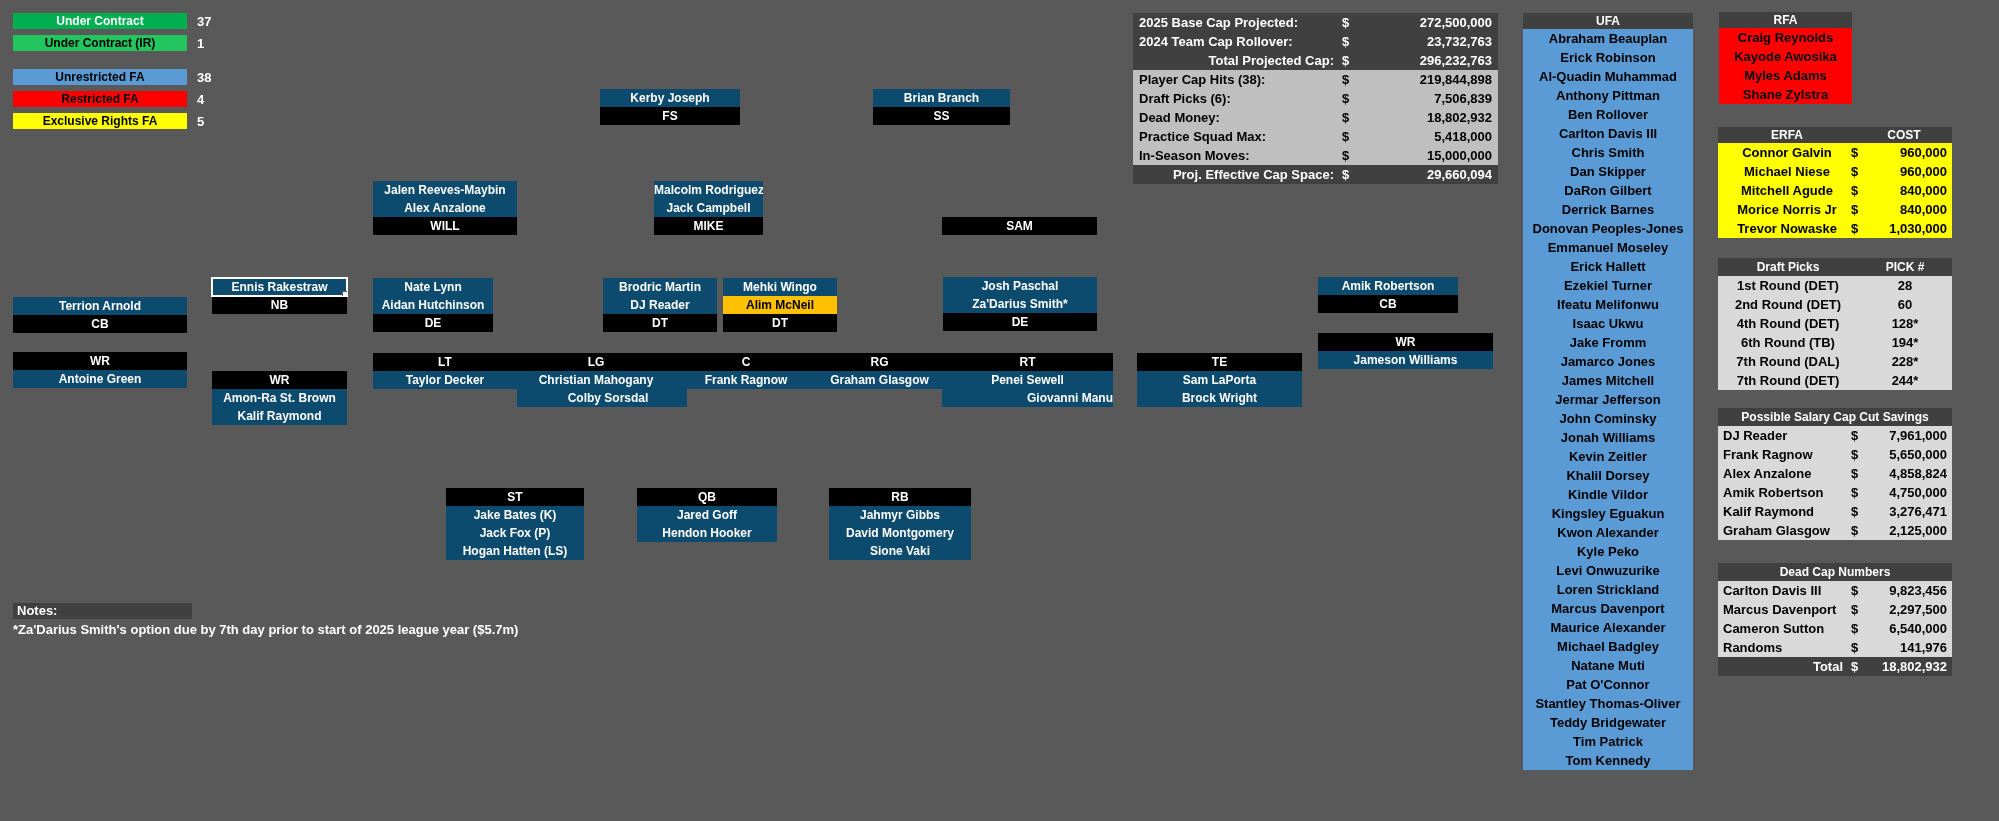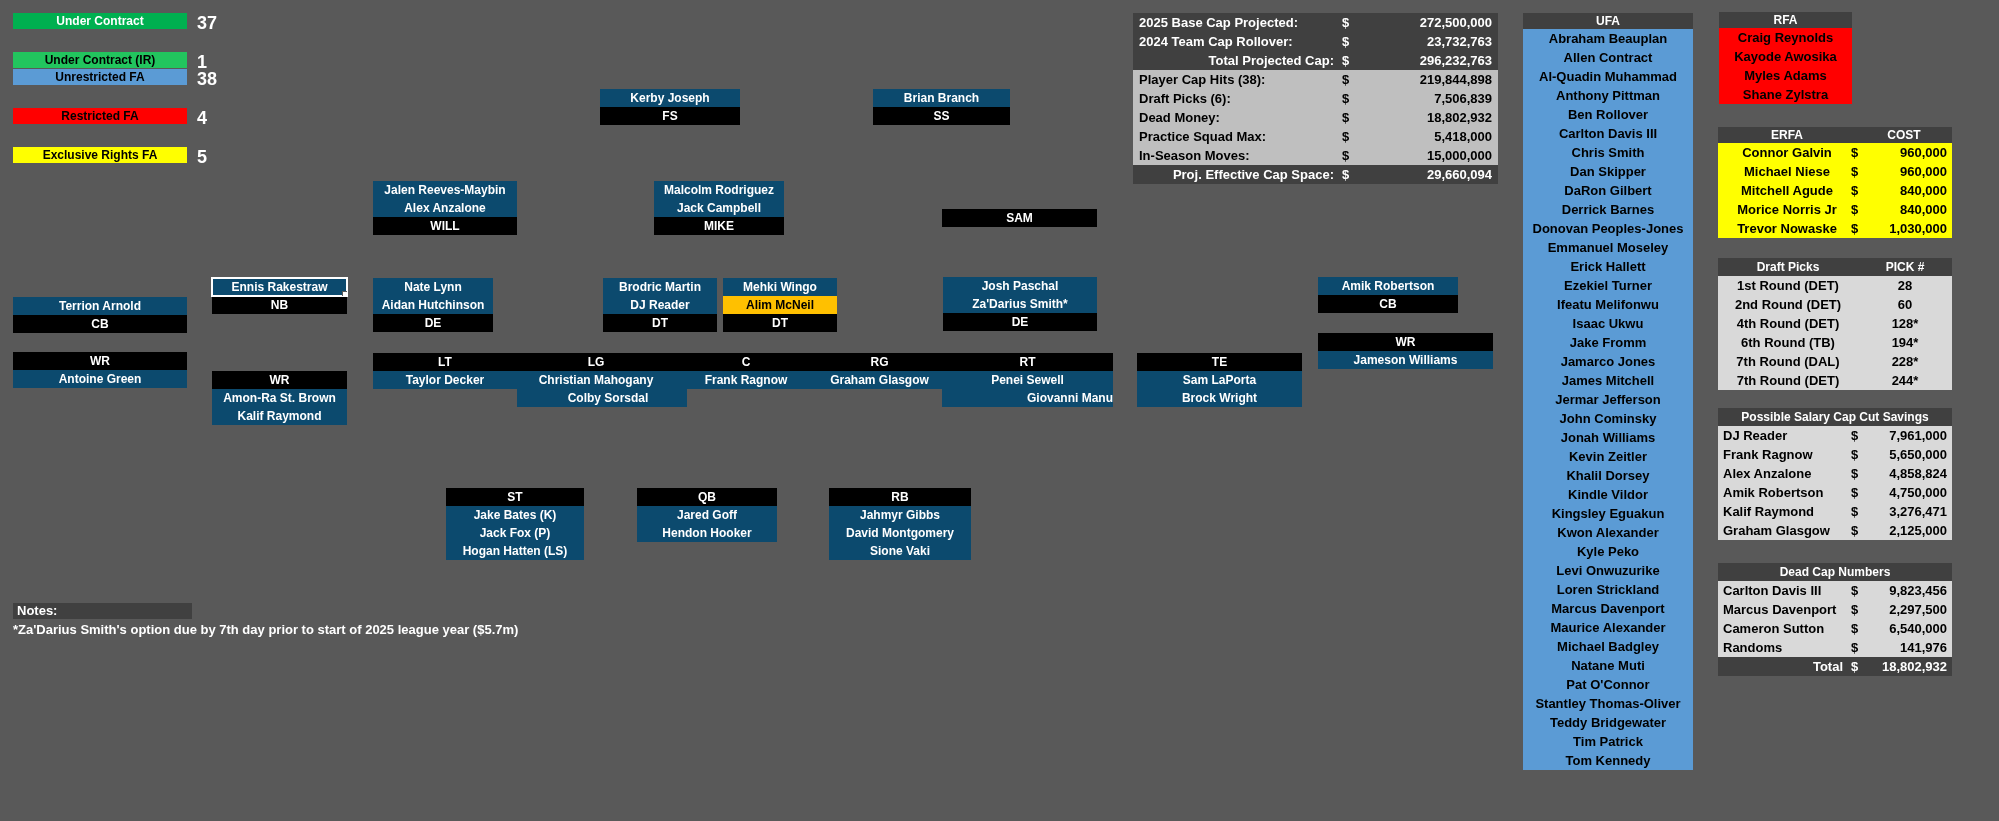--- a/index.html
+++ b/index.html
@@ -10,23 +10,23 @@
   }
   .abs{position:absolute;}
   .box{position:absolute;}
   .cell{display:block;height:18px;line-height:18px;text-align:center;font-size:12px;overflow:hidden;white-space:nowrap;}
   .g{background:#0c4a6e;color:#FFFFFF;}
   .b{background:#000000;color:#FFFFFF;}
   .ir{background:#FFC000;color:#000000;}
   .sel{outline:2px solid #FFFFFF;outline-offset:-1px;position:relative;}
   .sel::after{content:"";position:absolute;right:-2px;bottom:-2px;width:5px;height:5px;background:#FFFFFF;border:1px solid #595959;}
   
-  .lg-row{display:flex;align-items:flex-start;margin-bottom:18px;}
+  .lg-row{display:flex;align-items:flex-end;margin-bottom:6px;}
   .lg-box{width:174px;height:16px;line-height:16px;text-align:center;font-size:12px;color:#000000;}
-  .lg-count{margin-left:10px;color:#FFFFFF;font-size:18px;}
+  .lg-count{margin-left:10px;color:#FFFFFF;font-size:13px;}
   
   .cap-row{display:flex;height:19px;line-height:19px;font-size:13px;padding:0 6px;white-space:nowrap;}
   .cap-dark{background:#404040;color:#FFFFFF;}
   .cap-light{background:#BFBFBF;color:#000000;}
   .cap-label{flex:1;text-align:left;}
   .lr .cap-label{text-align:right;padding-right:8px;}
   .cap-d{width:34px;text-align:left;}
   .cap-value{width:116px;text-align:right;}
   
   .panel-header{background:#404040;color:#FFFFFF;text-align:center;font-size:12px;height:16px;line-height:16px;white-space:nowrap;}
@@ -132,26 +132,26 @@
 </div>
 <div class="box" style="left:873px;top:89px;width:137px;">
   <div class="cell g">Brian Branch</div>
   <div class="cell b">SS</div>
 </div>
 <div class="box" style="left:373px;top:181px;width:144px;">
   <div class="cell g">Jalen Reeves-Maybin</div>
   <div class="cell g">Alex Anzalone</div>
   <div class="cell b">WILL</div>
 </div>
-<div class="box" style="left:654px;top:181px;width:130px;">
+<div class="box" style="left:654px;top:181px;width:109px;">
   <div class="cell g">Malcolm Rodriguez</div>
   <div class="cell g">Jack Campbell</div>
   <div class="cell b">MIKE</div>
 </div>
-<div class="box" style="left:942px;top:209px;width:155px;">
+<div class="box" style="left:942px;top:217px;width:155px;">
   <div class="cell b">SAM</div>
 </div>
 <div class="box" style="left:212px;top:278px;width:135px;">
   <div class="cell g sel">Ennis Rakestraw</div>
   <div class="cell b">NB</div>
 </div>
 <div class="box" style="left:13px;top:297px;width:174px;">
   <div class="cell g">Terrion Arnold</div>
   <div class="cell b">CB</div>
 </div>
@@ -232,21 +232,21 @@
   <div class="cell b">RB</div>
   <div class="cell g">Jahmyr Gibbs</div>
   <div class="cell g">David Montgomery</div>
   <div class="cell g">Sione Vaki</div>
 </div>
 
 <div class="abs" style="left:1523px;top:13px;width:170px;">
   <div class="panel-header">UFA</div>
   <div style="background:#5B9BD5;">
       <div class="list-name">Abraham Beauplan</div>
-      <div class="list-name">Allen Contract</div>
+      <div class="list-name">Erick Robinson</div>
       <div class="list-name">Al-Quadin Muhammad</div>
       <div class="list-name">Anthony Pittman</div>
       <div class="list-name">Ben Rollover</div>
       <div class="list-name">Carlton Davis III</div>
       <div class="list-name">Chris Smith</div>
       <div class="list-name">Dan Skipper</div>
       <div class="list-name">DaRon Gilbert</div>
       <div class="list-name">Derrick Barnes</div>
       <div class="list-name">Donovan Peoples-Jones</div>
       <div class="list-name">Emmanuel Moseley</div>

